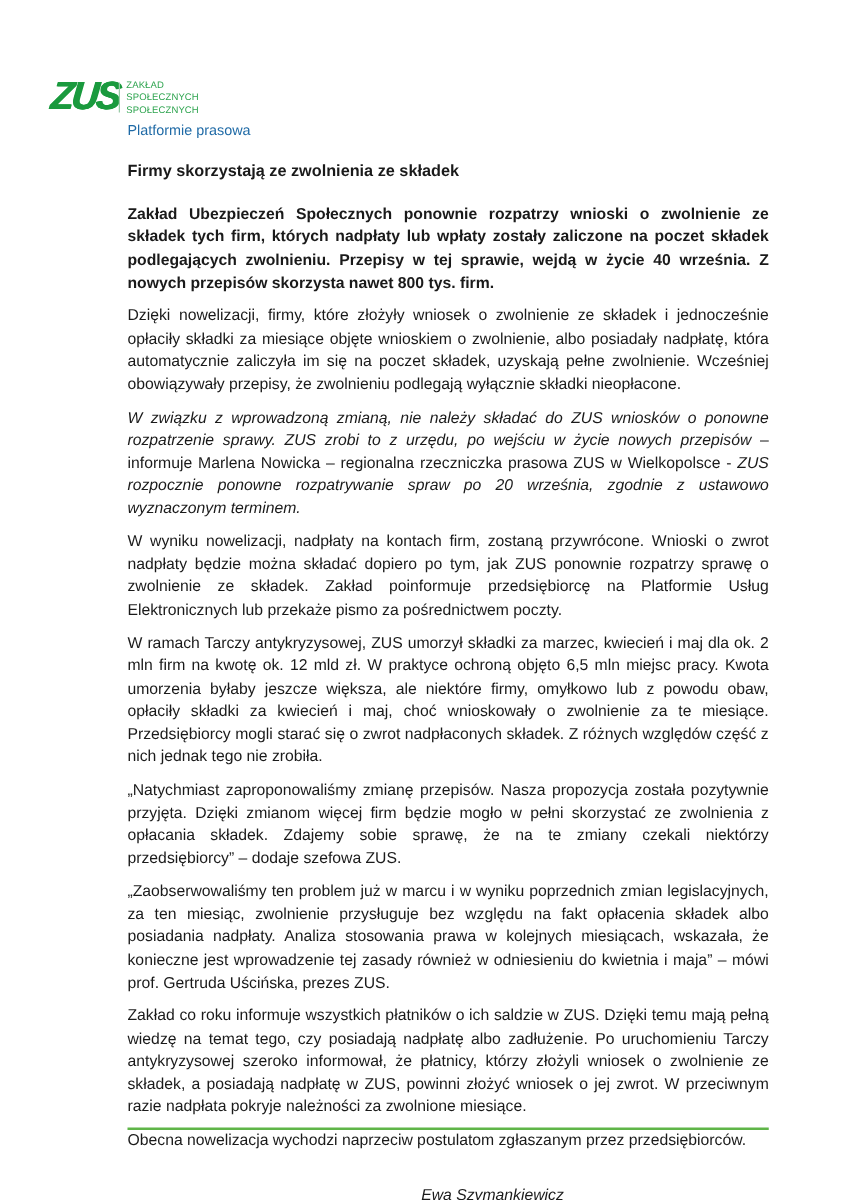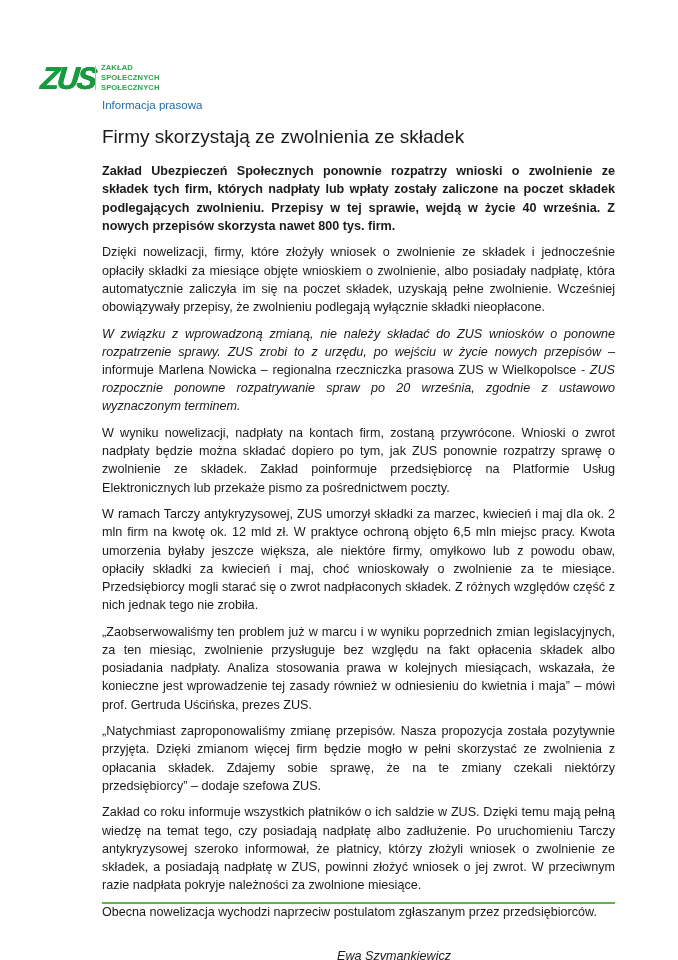--- a/index.html
+++ b/index.html
@@ -43,43 +43,43 @@
       height: 24px;
       background: #9acba8;
     }
     .logo-text {
       position: absolute;
       left: 60px;
       top: -1px;
       font-size: 7.6px;
       line-height: 10px;
       color: #2ea44f;
-      font-weight: bold;
+      font-weight: normal;
       letter-spacing: 0.1px;
       white-space: nowrap;
     }
     .press-label {
       position: absolute;
       left: 102px;
       top: 99px;
       font-size: 11.5px;
       color: #1f6aa6;
       white-space: nowrap;
     }
     .content {
       position: absolute;
       left: 102px;
       top: 128px;
       width: 513px;
       font-size: 12.6px;
       line-height: 18.2px;
     }
     .title {
-      font-weight: normal;
-      font-size: 19px;
+      font-weight: bold;
+      font-size: 13px;
       margin: 0 0 16px 0;
       white-space: nowrap;
     }
     .para {
       text-align: justify;
       margin: 0 0 8.4px 0;
     }
     .lead {
       font-weight: bold;
     }
@@ -106,38 +106,38 @@
 <div class="logo">
   <div class="logo-mark">ZUS</div>
   <div class="logo-divider"></div>
   <div class="logo-text">
     <div>ZAKŁAD</div>
     <div>SPOŁECZNYCH</div>
     <div>SPOŁECZNYCH</div>
   </div>
 </div>
 
-<div class="press-label">Informacja prasowa</div>
+<div class="press-label">Platformie prasowa</div>
 
 <div class="content">
   <div class="title">Firmy skorzystają ze zwolnienia ze składek</div>
 
   <p class="para lead">Zakład Ubezpieczeń Społecznych ponownie rozpatrzy wnioski o zwolnienie ze składek tych firm, których nadpłaty lub wpłaty zostały zaliczone na poczet składek podlegających zwolnieniu. Przepisy w tej sprawie, wejdą w życie 40 września. Z nowych przepisów skorzysta nawet 800 tys. firm.</p>
 
   <p class="para">Dzięki nowelizacji, firmy, które złożyły wniosek o zwolnienie ze składek i jednocześnie opłaciły składki za miesiące objęte wnioskiem o zwolnienie, albo posiadały nadpłatę, która automatycznie zaliczyła im się na poczet składek, uzyskają pełne zwolnienie. Wcześniej obowiązywały przepisy, że zwolnieniu podlegają wyłącznie składki nieopłacone.</p>
 
   <p class="para"><em>W związku z wprowadzoną zmianą, nie należy składać do ZUS wniosków o ponowne rozpatrzenie sprawy. ZUS zrobi to z urzędu, po wejściu w życie nowych przepisów</em><span> – informuje Marlena Nowicka – regionalna rzeczniczka prasowa ZUS w Wielkopolsce - </span><em>ZUS rozpocznie ponowne rozpatrywanie spraw po 20 września, zgodnie z ustawowo wyznaczonym terminem.</em></p>
 
   <p class="para">W wyniku nowelizacji, nadpłaty na kontach firm, zostaną przywrócone. Wnioski o zwrot nadpłaty będzie można składać dopiero po tym, jak ZUS ponownie rozpatrzy sprawę o zwolnienie ze składek. Zakład poinformuje przedsiębiorcę na Platformie Usług Elektronicznych lub przekaże pismo za pośrednictwem poczty.</p>
 
   <p class="para">W ramach Tarczy antykryzysowej, ZUS umorzył składki za marzec, kwiecień i maj dla ok. 2 mln firm na kwotę ok. 12 mld zł. W praktyce ochroną objęto 6,5 mln miejsc pracy. Kwota umorzenia byłaby jeszcze większa, ale niektóre firmy, omyłkowo lub z powodu obaw, opłaciły składki za kwiecień i maj, choć wnioskowały o zwolnienie za te miesiące. Przedsiębiorcy mogli starać się o zwrot nadpłaconych składek. Z różnych względów część z nich jednak tego nie zrobiła.</p>
 
+  <p class="para">„Natychmiast zaproponowaliśmy zmianę przepisów. Nasza propozycja została pozytywnie przyjęta. Dzięki zmianom więcej firm będzie mogło w pełni skorzystać ze zwolnienia z opłacania składek. Zdajemy sobie sprawę, że na te zmiany czekali niektórzy przedsiębiorcy” – dodaje szefowa ZUS.</p>
+
   <p class="para">„Zaobserwowaliśmy ten problem już w marcu i w wyniku poprzednich zmian legislacyjnych, za ten miesiąc, zwolnienie przysługuje bez względu na fakt opłacenia składek albo posiadania nadpłaty. Analiza stosowania prawa w kolejnych miesiącach, wskazała, że konieczne jest wprowadzenie tej zasady również w odniesieniu do kwietnia i maja” – mówi prof. Gertruda Uścińska, prezes ZUS.</p>
-
-  <p class="para">„Natychmiast zaproponowaliśmy zmianę przepisów. Nasza propozycja została pozytywnie przyjęta. Dzięki zmianom więcej firm będzie mogło w pełni skorzystać ze zwolnienia z opłacania składek. Zdajemy sobie sprawę, że na te zmiany czekali niektórzy przedsiębiorcy” – dodaje szefowa ZUS.</p>
 
   <p class="para">Zakład co roku informuje wszystkich płatników o ich saldzie w ZUS. Dzięki temu mają pełną wiedzę na temat tego, czy posiadają nadpłatę albo zadłużenie. Po uruchomieniu Tarczy antykryzysowej szeroko informował, że płatnicy, którzy złożyli wniosek o zwolnienie ze składek, a posiadają nadpłatę w ZUS, powinni złożyć wniosek o jej zwrot. W przeciwnym razie nadpłata pokryje należności za zwolnione miesiące.</p>
 
   <p class="para">Obecna nowelizacja wychodzi naprzeciw postulatom zgłaszanym przez przedsiębiorców.</p>
 
   <div class="signature">
     <div>Ewa Szymankiewicz</div>
 
   </div>
 </div>

